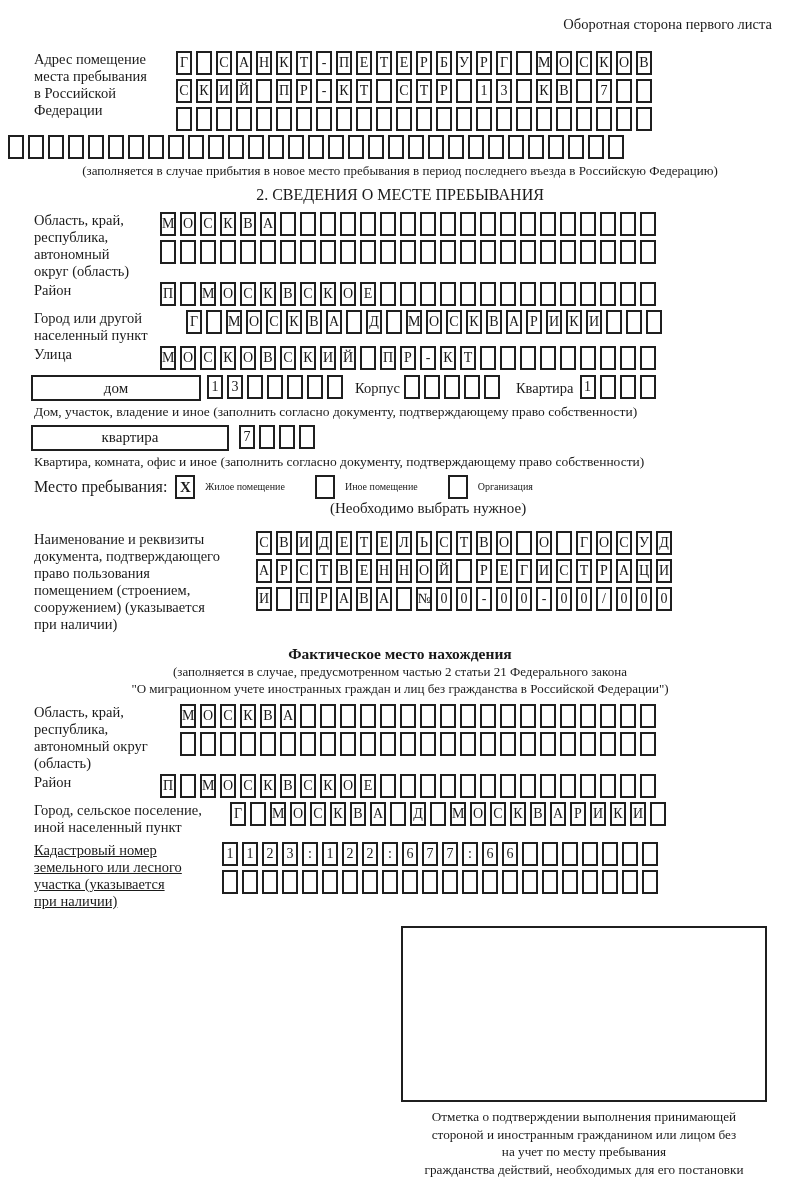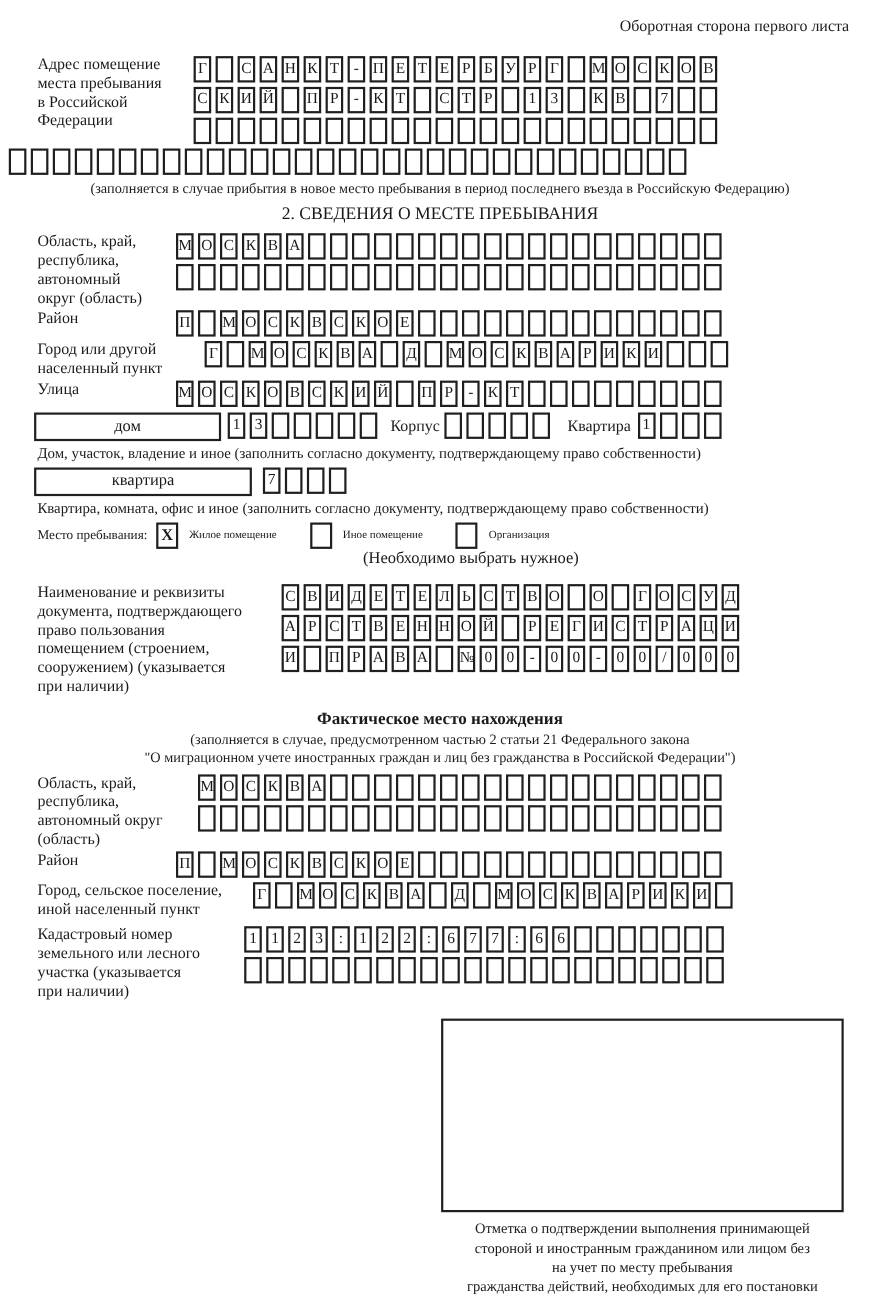--- a/index.html
+++ b/index.html
@@ -20,21 +20,21 @@
   }
   .field-block { display: flex; align-items: flex-start; margin-left: 34px; }
   .f-label {
     flex: 0 0 auto;
     height: 26px;
     font-size: 14.5px;
     line-height: 17px;
     overflow: visible;
   }
   .w126 { width: 126px; } .w142 { width: 142px; } .w146 { width: 146px; }
-  .w152 { width: 152px; } .w188 { width: 188px; } .w196 { width: 196px; }
+  .w152 { width: 152px; } .w188 { width: 188px; text-decoration: underline; } .w196 { width: 196px; }
   .w222 { width: 222px; }
   .f-rows { flex: 0 0 auto; }
   .box-row { display: flex; height: 26px; margin-bottom: 2px; }
   .cell {
     flex: 0 0 16px;
     width: 16px; height: 24px;
     border: 2px solid #1f1f1f;
     margin-right: 4px;
     font-size: 14px; line-height: 20px;
     text-align: center;
@@ -55,21 +55,21 @@
     font-size: 15px; background: #fff;
   }
   .wb170 { width: 170px; margin-right: 6px; }
   .wb198 { width: 198px; margin-right: 10px; }
   .inline-row { height: 26px; margin-bottom: 0; }
   .inline-label { font-size: 14.5px; }
   .il-korpus { margin: 0 4px 0 8px; }
   .il-stroenie { margin: 0 6px 0 12px; }
   .apt-row { display: flex; align-items: center; margin-left: 31px; height: 27px; margin-top: 3px; margin-bottom: 3px; }
   .stay-row { display: flex; align-items: center; margin-left: 34px; height: 27px; margin-top: 2px; }
-  .stay-label { font-size: 12px; margin-right: 8px; }
+  .stay-label { font-size: 16px; margin-right: 8px; }
   .chk {
     flex: 0 0 20px;
     width: 20px; height: 24px;
     border: 2px solid #1f1f1f;
     font-size: 15px; font-weight: bold;
     text-align: center; line-height: 20px;
     background: #fff;
   }
   .opt-label { font-size: 10px; margin-left: 10px; margin-right: 30px; }
   .choose-note { margin-left: 330px; font-size: 15px; height: 17px; margin-bottom: 14px; }

